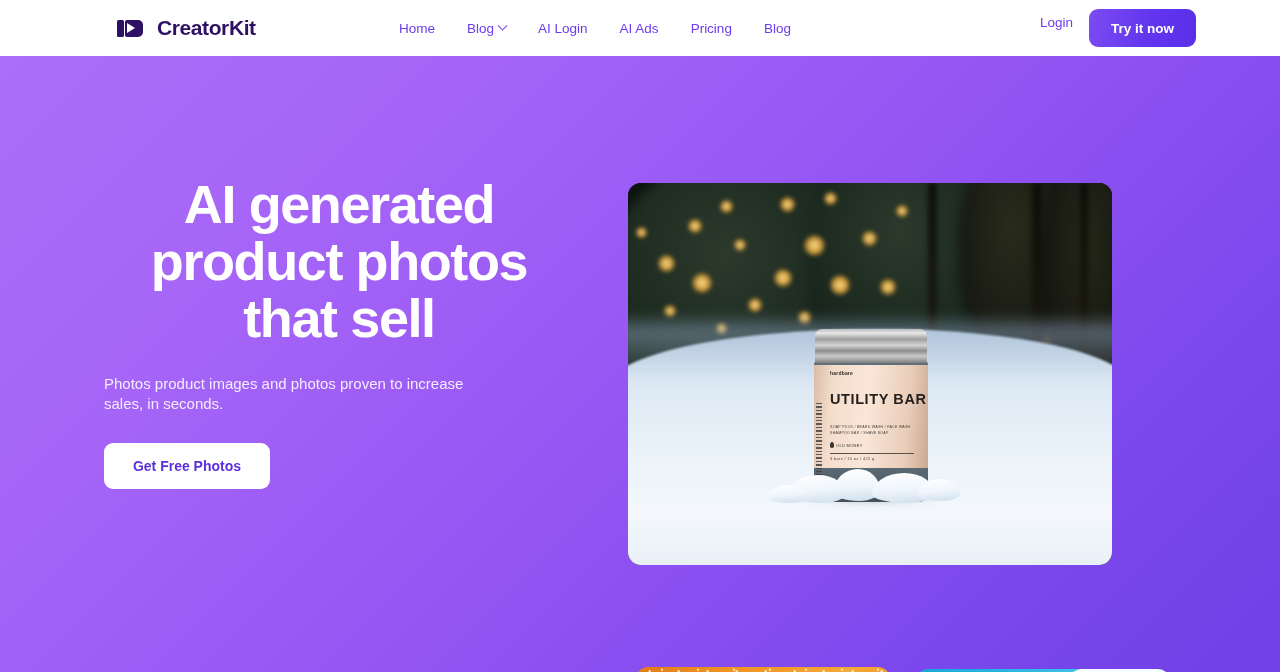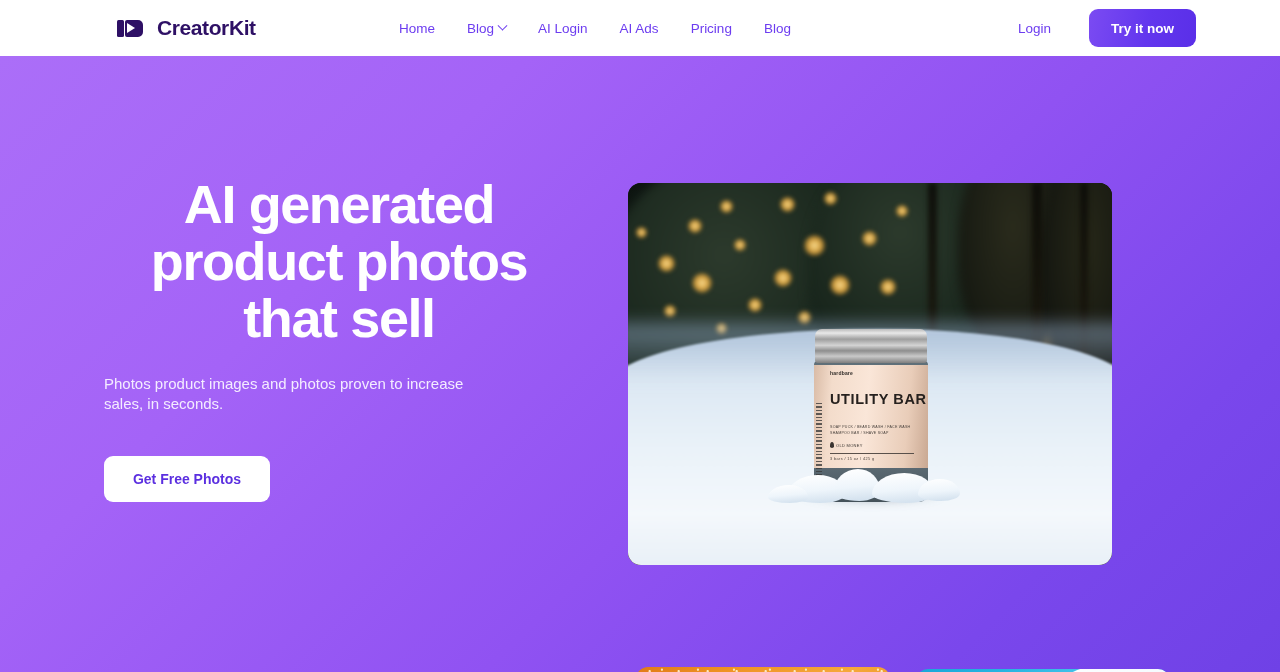--- a/index.html
+++ b/index.html
@@ -92,22 +92,22 @@
     width: 7px; height: 7px;
     border-right: 1.6px solid #6d3df0;
     border-bottom: 1.6px solid #6d3df0;
     transform: rotate(45deg) translate(-2px,-2px);
   }
 
   .header-right {
     position: absolute;
     right: 84px;
     display: flex;
-    align-items: center;
-    gap: 30px;
+    align-items: flex-start;
+    gap: 8px;
   }
   .login-link {
     font-size: 13.5px;
     color: #6d3df0;
     cursor: pointer;
     padding: 6px 8px;
   }
   .cta-try {
     background: linear-gradient(100deg, #7b4bf2 0%, #6236ee 55%, #5a2fe8 100%);
     color: #ffffff;
@@ -147,21 +147,21 @@
     text-align: center;
   }
   .hero-sub {
     color: #f4ecff;
     font-size: 15px;
     line-height: 19.5px;
     margin-top: 27px;
     width: 375px;
   }
   .hero-btn {
-    margin-top: 43px;
+    margin-top: 30px;
     background: #ffffff;
     color: #5b2fe0;
     font-size: 14px;
     font-weight: 700;
     border: none;
     border-radius: 9px;
     width: 166px;
     height: 46px;
     cursor: pointer;
     font-family: "Liberation Sans", sans-serif;

